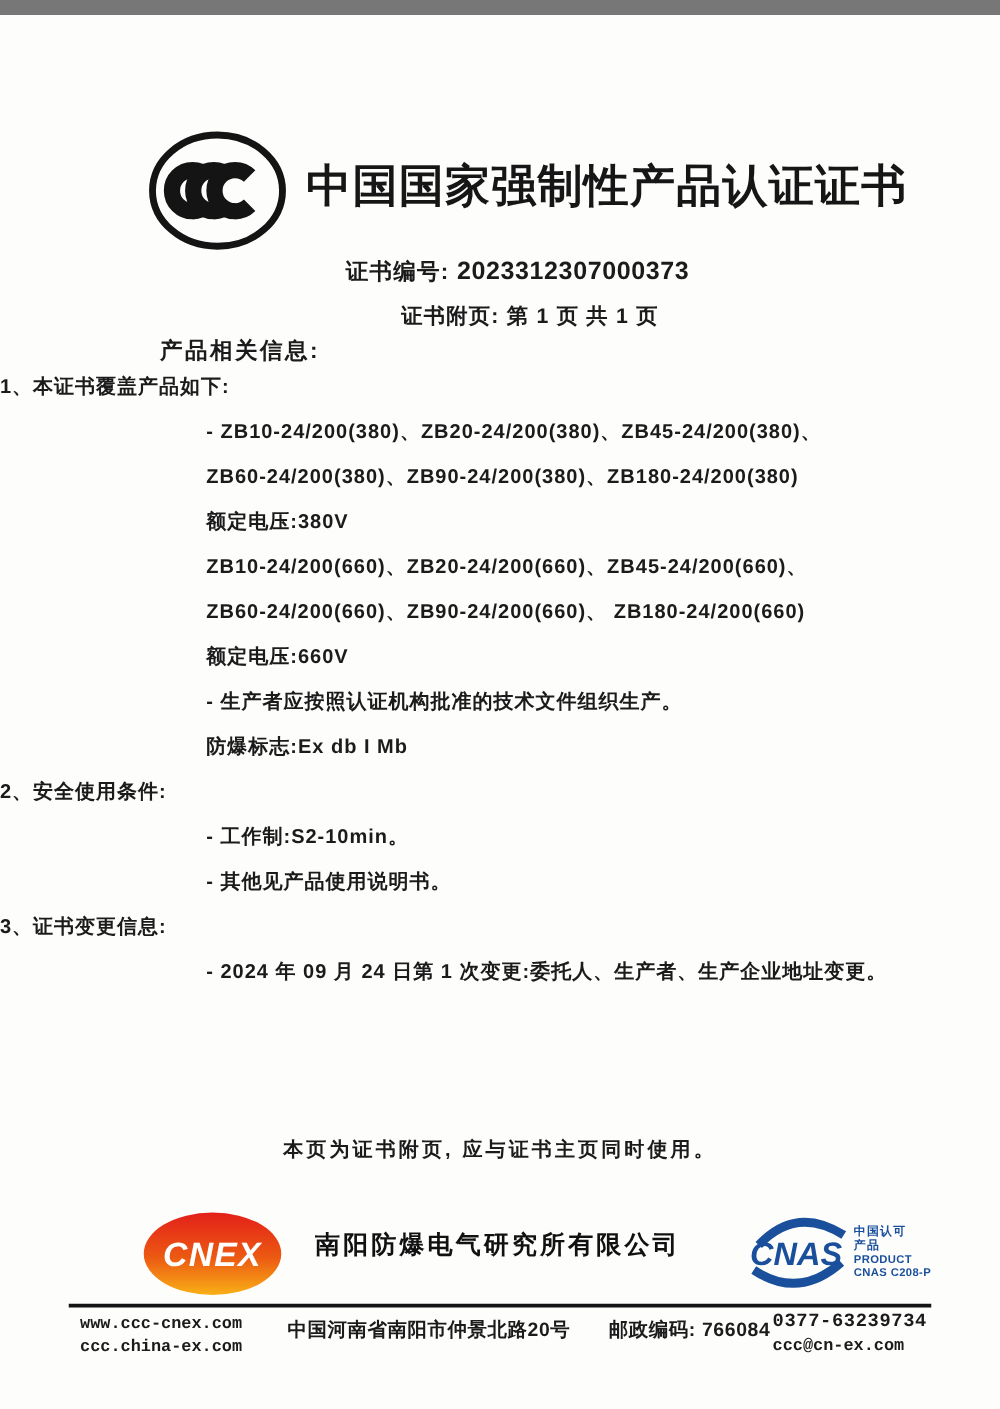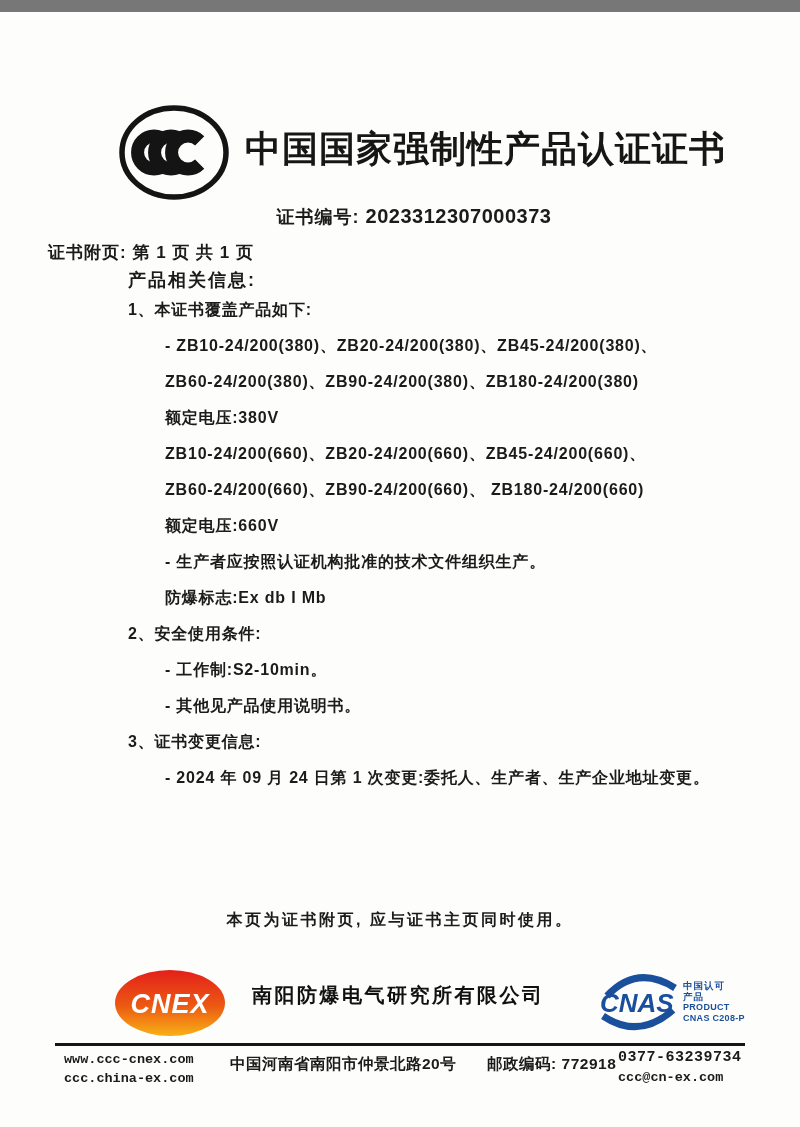--- a/index.html
+++ b/index.html
@@ -23,36 +23,36 @@
     color: #161616; white-space: nowrap;
   }
   .cert-line1 {
     position: absolute; left: 0; top: 193px; width: 800px;
     text-align: center; padding-left: 28px;
     font-weight: bold; font-size: 18px; letter-spacing: 1px;
   }
   .cert-line1 .num { font-size: 20px; font-family: "Liberation Sans", sans-serif; letter-spacing: 0.5px; }
   .cert-line2 {
     position: absolute; left: 0; top: 229px; width: 800px;
-    text-align: left; padding-left: 48px;
+    text-align: center; padding-left: 48px;
     font-weight: bold; font-size: 17px; letter-spacing: 1px;
   }
 
   
   .section-title {
     position: absolute; left: 128px; top: 256px;
     font-size: 18px; font-weight: bold; letter-spacing: 2px;
   }
   .body-lines { position: absolute; left: 0; top: 280px; width: 800px; }
   .line {
     height: 36px; line-height: 36px;
     font-size: 16px; font-weight: 600; letter-spacing: 0.8px;
     white-space: nowrap;
   }
-  .ind1 { padding-left: 128px; }
+  .ind1 { }
   .ind2 { padding-left: 165px; }
 
   
   .page-note {
     position: absolute; left: 0; top: 898px; width: 800px;
     text-align: center; font-size: 16px; font-weight: 600; letter-spacing: 2.5px;
   }
   .cnex-logo { position: absolute; left: 113px; top: 956px; width: 114px; height: 70px; }
   .company-name {
     position: absolute; left: 252px; top: 970px;
@@ -161,20 +161,20 @@
 
   <div class="divider"></div>
 
   <div class="contact-web">
     <div>www.ccc-cnex.com</div>
     <div>ccc.china-ex.com</div>
   </div>
   <div class="contact-mid">
     <span>中国河南省南阳市仲景北路20号</span>
     <span class="post">邮政编码:</span>
-    <span>772918</span>
+    <span>766084</span>
   </div>
   <div class="contact-right">
     <div class="phone">0377-63239734</div>
     <div class="email">ccc@cn-ex.com</div>
   </div>
 
 </div>
 
 </body></html>

